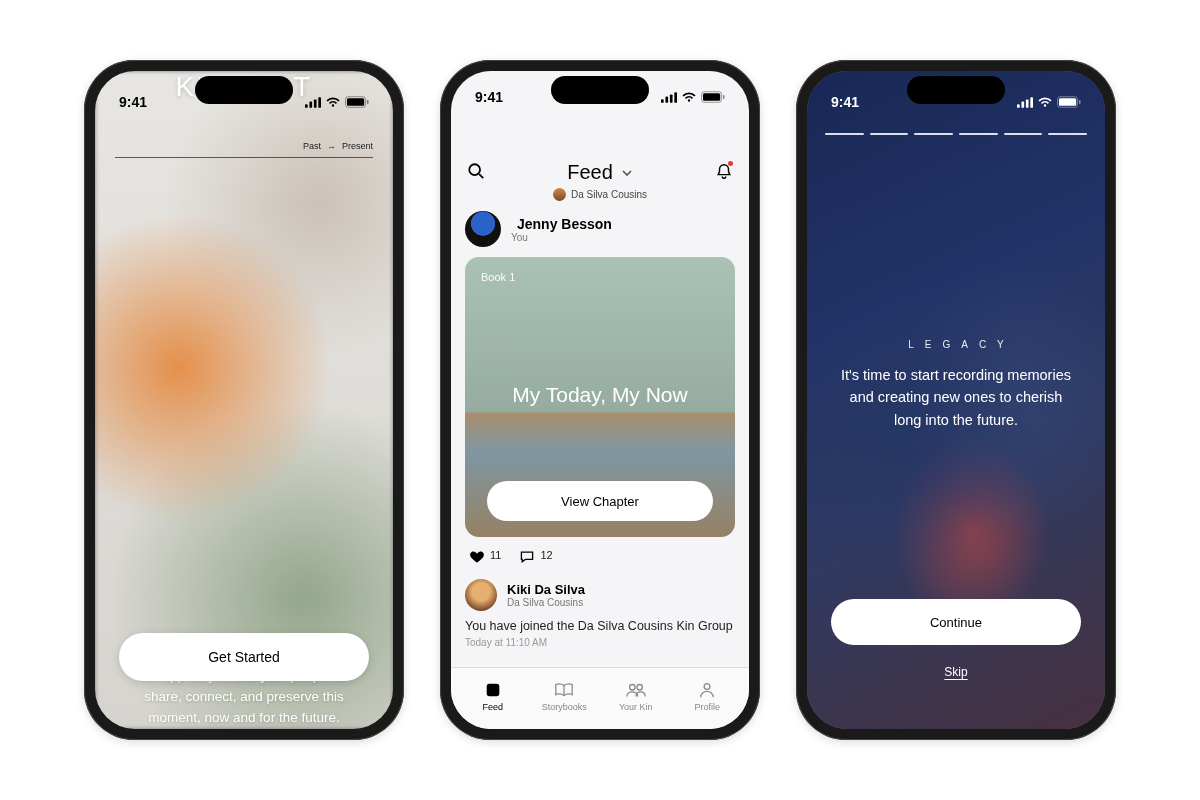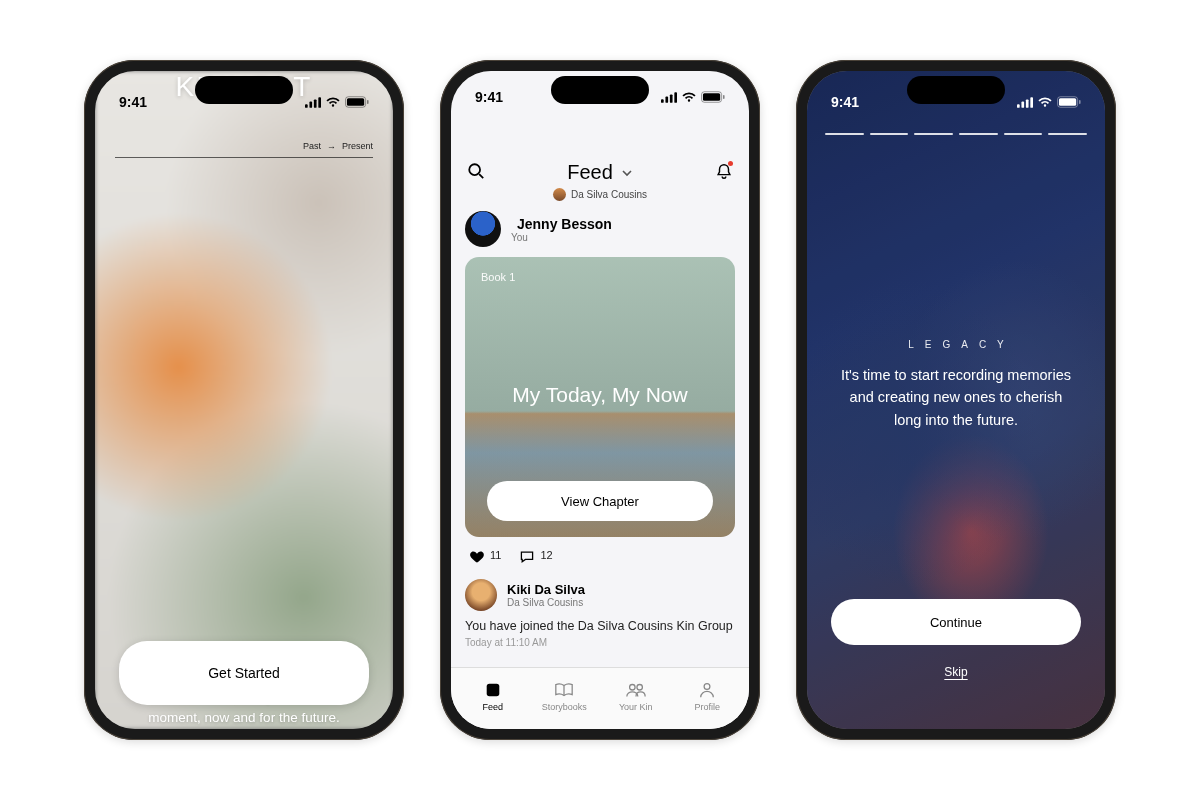--- a/index.html
+++ b/index.html
@@ -80,22 +80,22 @@
     }
     .splash-center {
       position: absolute; top: 0; bottom: 0; left: 0; right: 0;
       display: flex; flex-direction: column;
       align-items: center; justify-content: space-between;
       color: #fff; text-align: center; padding: 0 30px;
     }
     .splash-title { font-size: 28px; font-weight: 500; letter-spacing: 2px; margin-bottom: 16px; text-shadow: 0 1px 4px rgba(0,0,0,0.2);}
     .splash-sub { font-size: 13.5px; line-height: 1.55; text-shadow: 0 1px 3px rgba(0,0,0,0.2);}
     .splash-btn {
-      position: absolute; bottom: 24px; left: 24px; right: 24px;
-      height: 64px; border-radius: 28px; background: #fff;
+      position: absolute; bottom: 48px; left: 24px; right: 24px;
+      height: 48px; border-radius: 28px; background: #fff;
       display: flex; align-items: center; justify-content: center;
       font-size: 14px; color: #000; font-weight: 500;
       box-shadow: 0 2px 8px rgba(0,0,0,0.15);
     }
 
     
     .feed-root { position:absolute; inset:0; display:flex; flex-direction:column; background:#f5f5f8; }
     .feed-header {
       padding: 56px 16px 6px;
       display:flex; align-items:center; justify-content:space-between;

